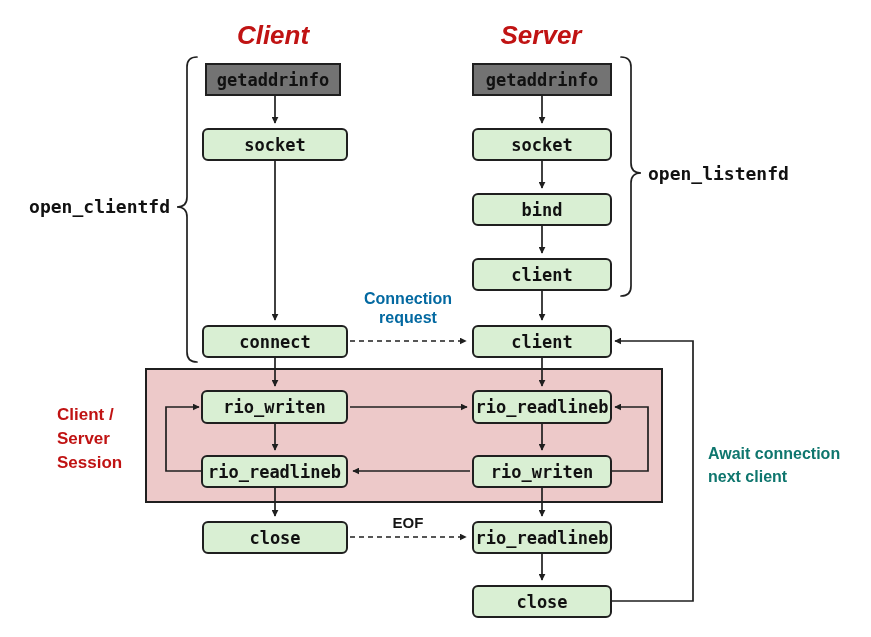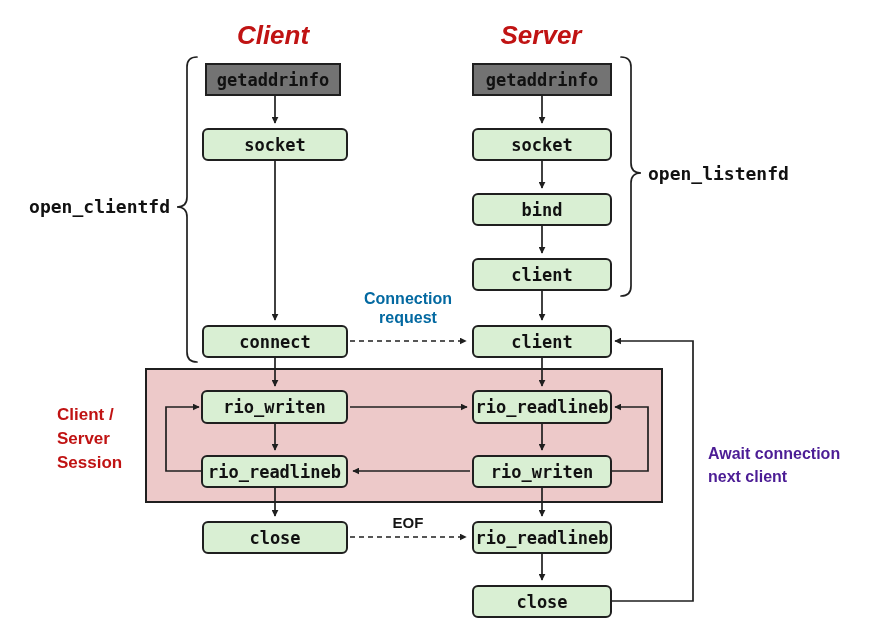--- a/index.html
+++ b/index.html
@@ -32,21 +32,21 @@
     position:absolute;z-index:3;font-weight:bold;color:#0369a1;
     font-size:16px;line-height:19px;
   }
   .ann.center{text-align:center;}
   .session-label{
     position:absolute;left:57px;top:403px;z-index:3;font-weight:bold;
     font-size:17px;line-height:24px;color:#c01313;white-space:nowrap;
   }
   .await-label{
     position:absolute;left:708px;top:442px;z-index:3;font-weight:bold;
-    font-size:16px;line-height:23px;color:#4c1d95;white-space:nowrap;
+    font-size:16px;line-height:23px;color:#0f766e;white-space:nowrap;
   }
   .eof-label{
     position:absolute;left:380px;top:514px;width:56px;z-index:3;text-align:center;
     font-weight:bold;font-size:15px;color:#161616;
   }
 </style>
 </head>
 <body>
 
 <div class="stage">

